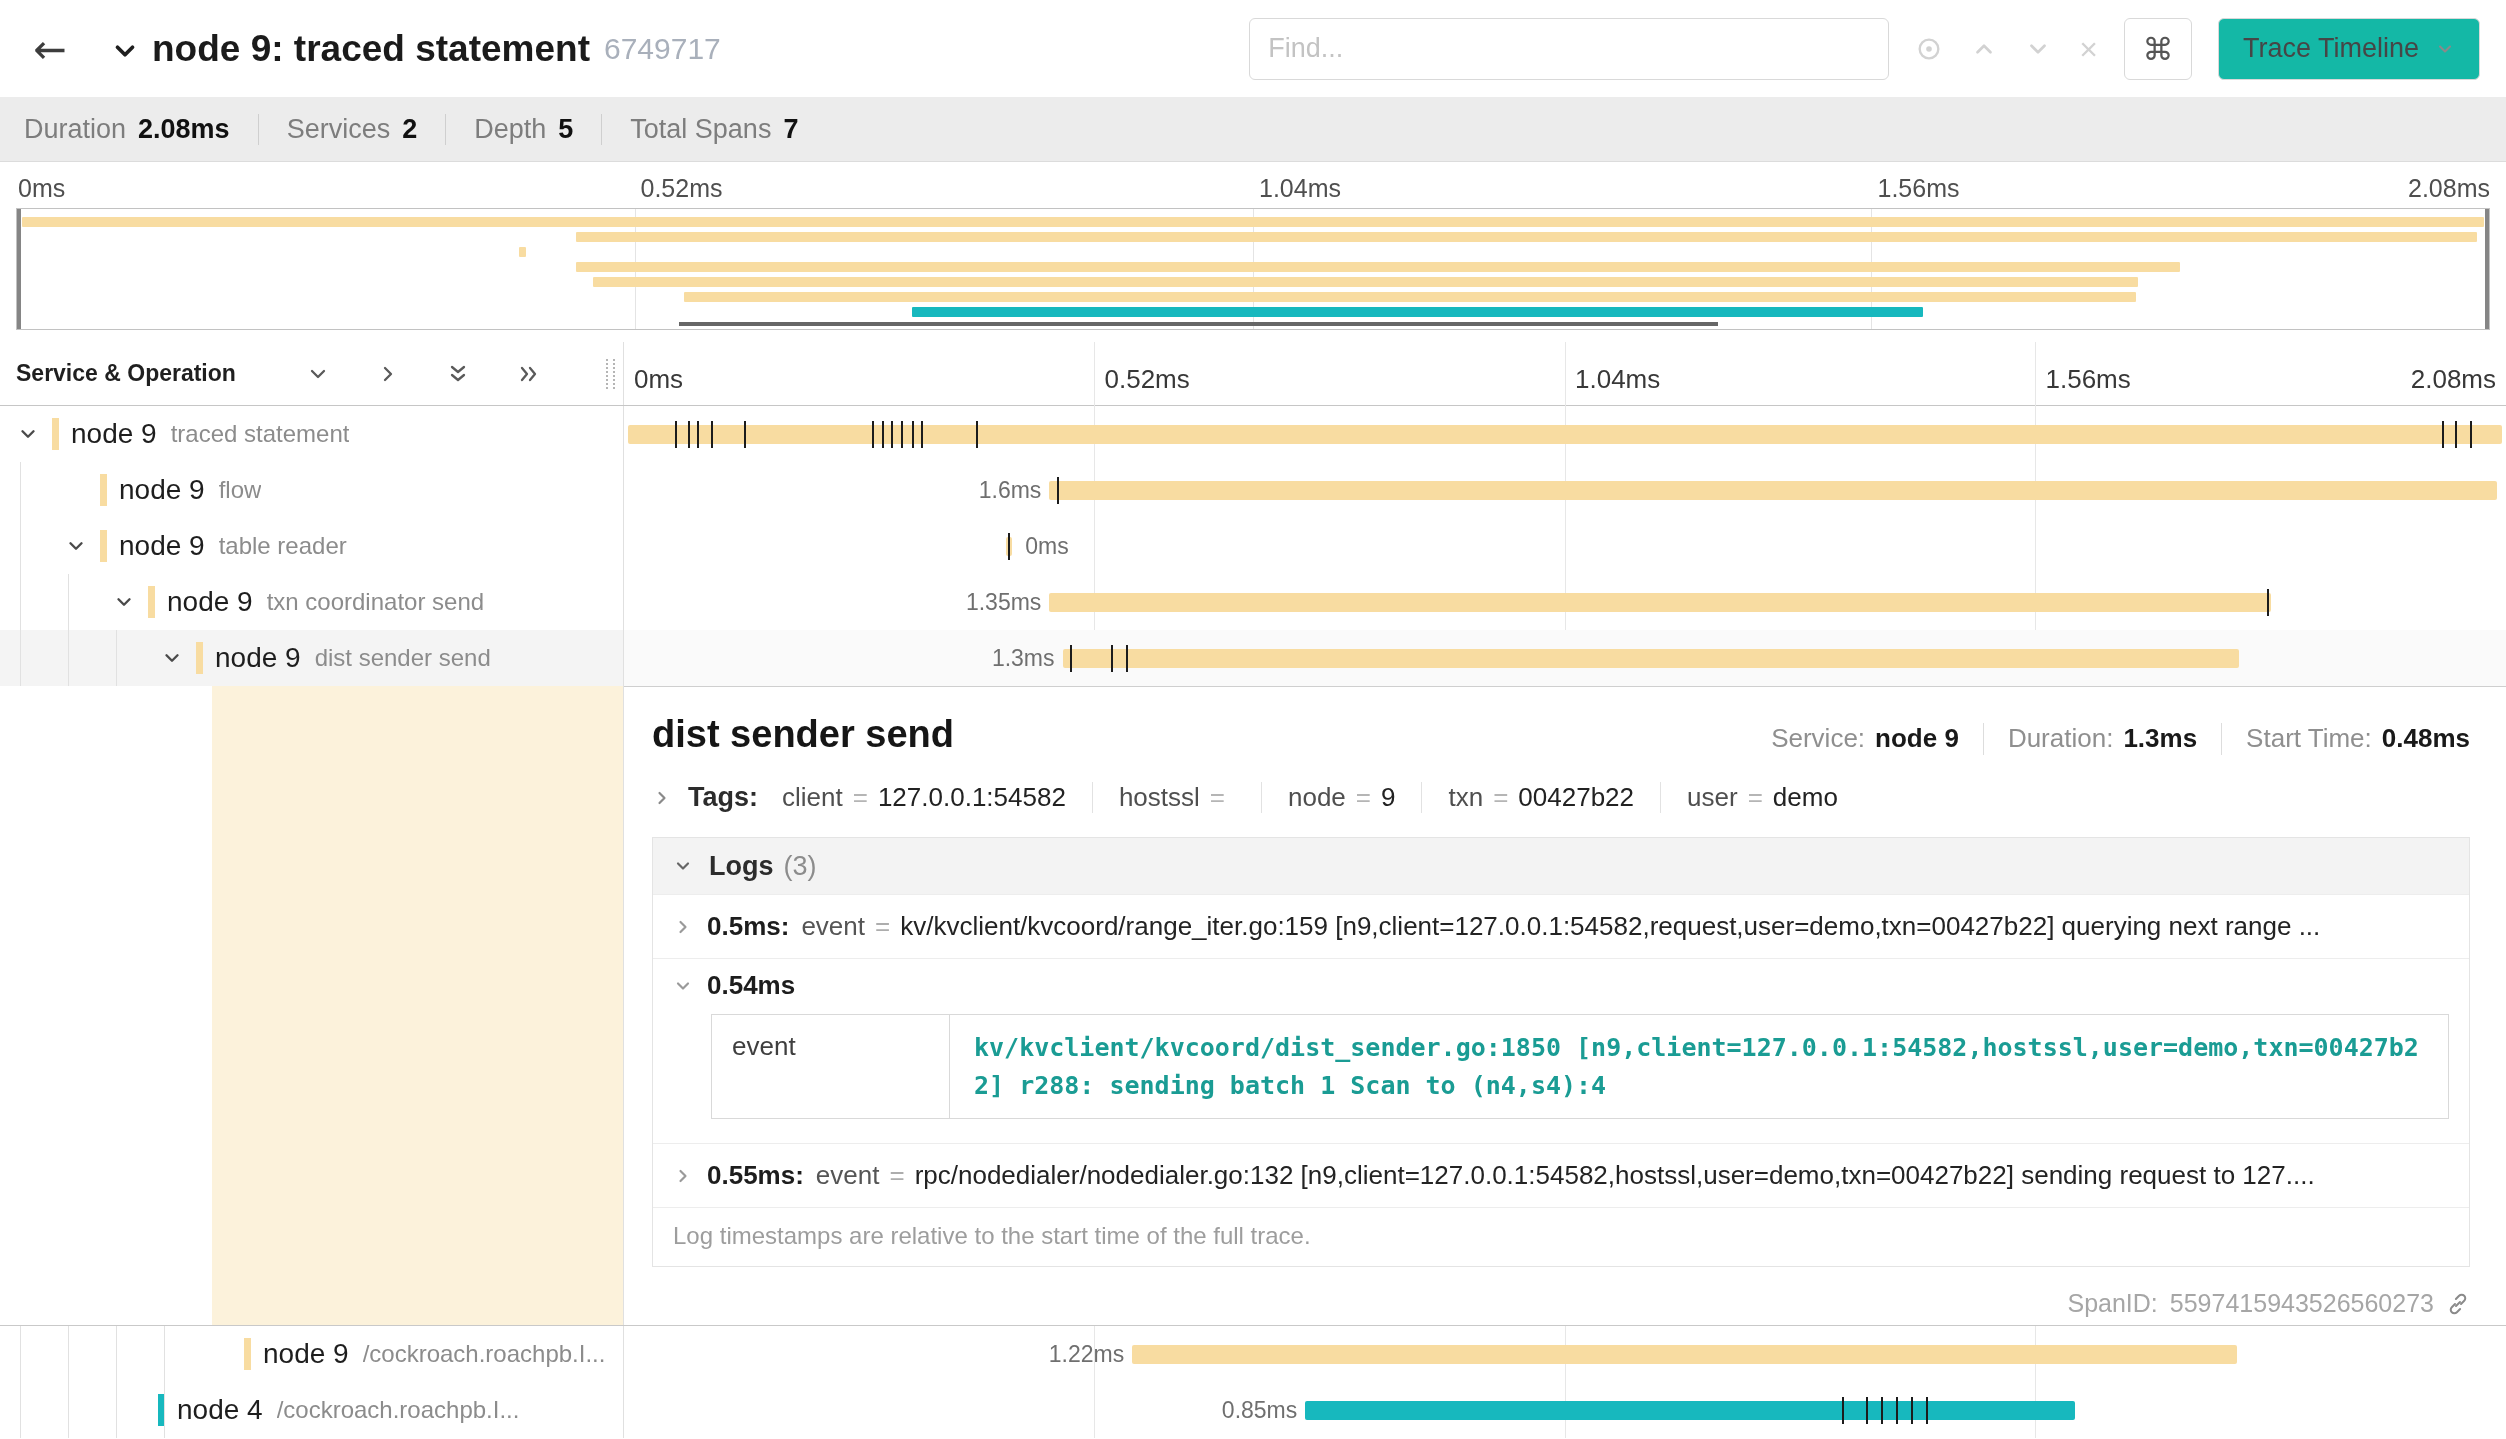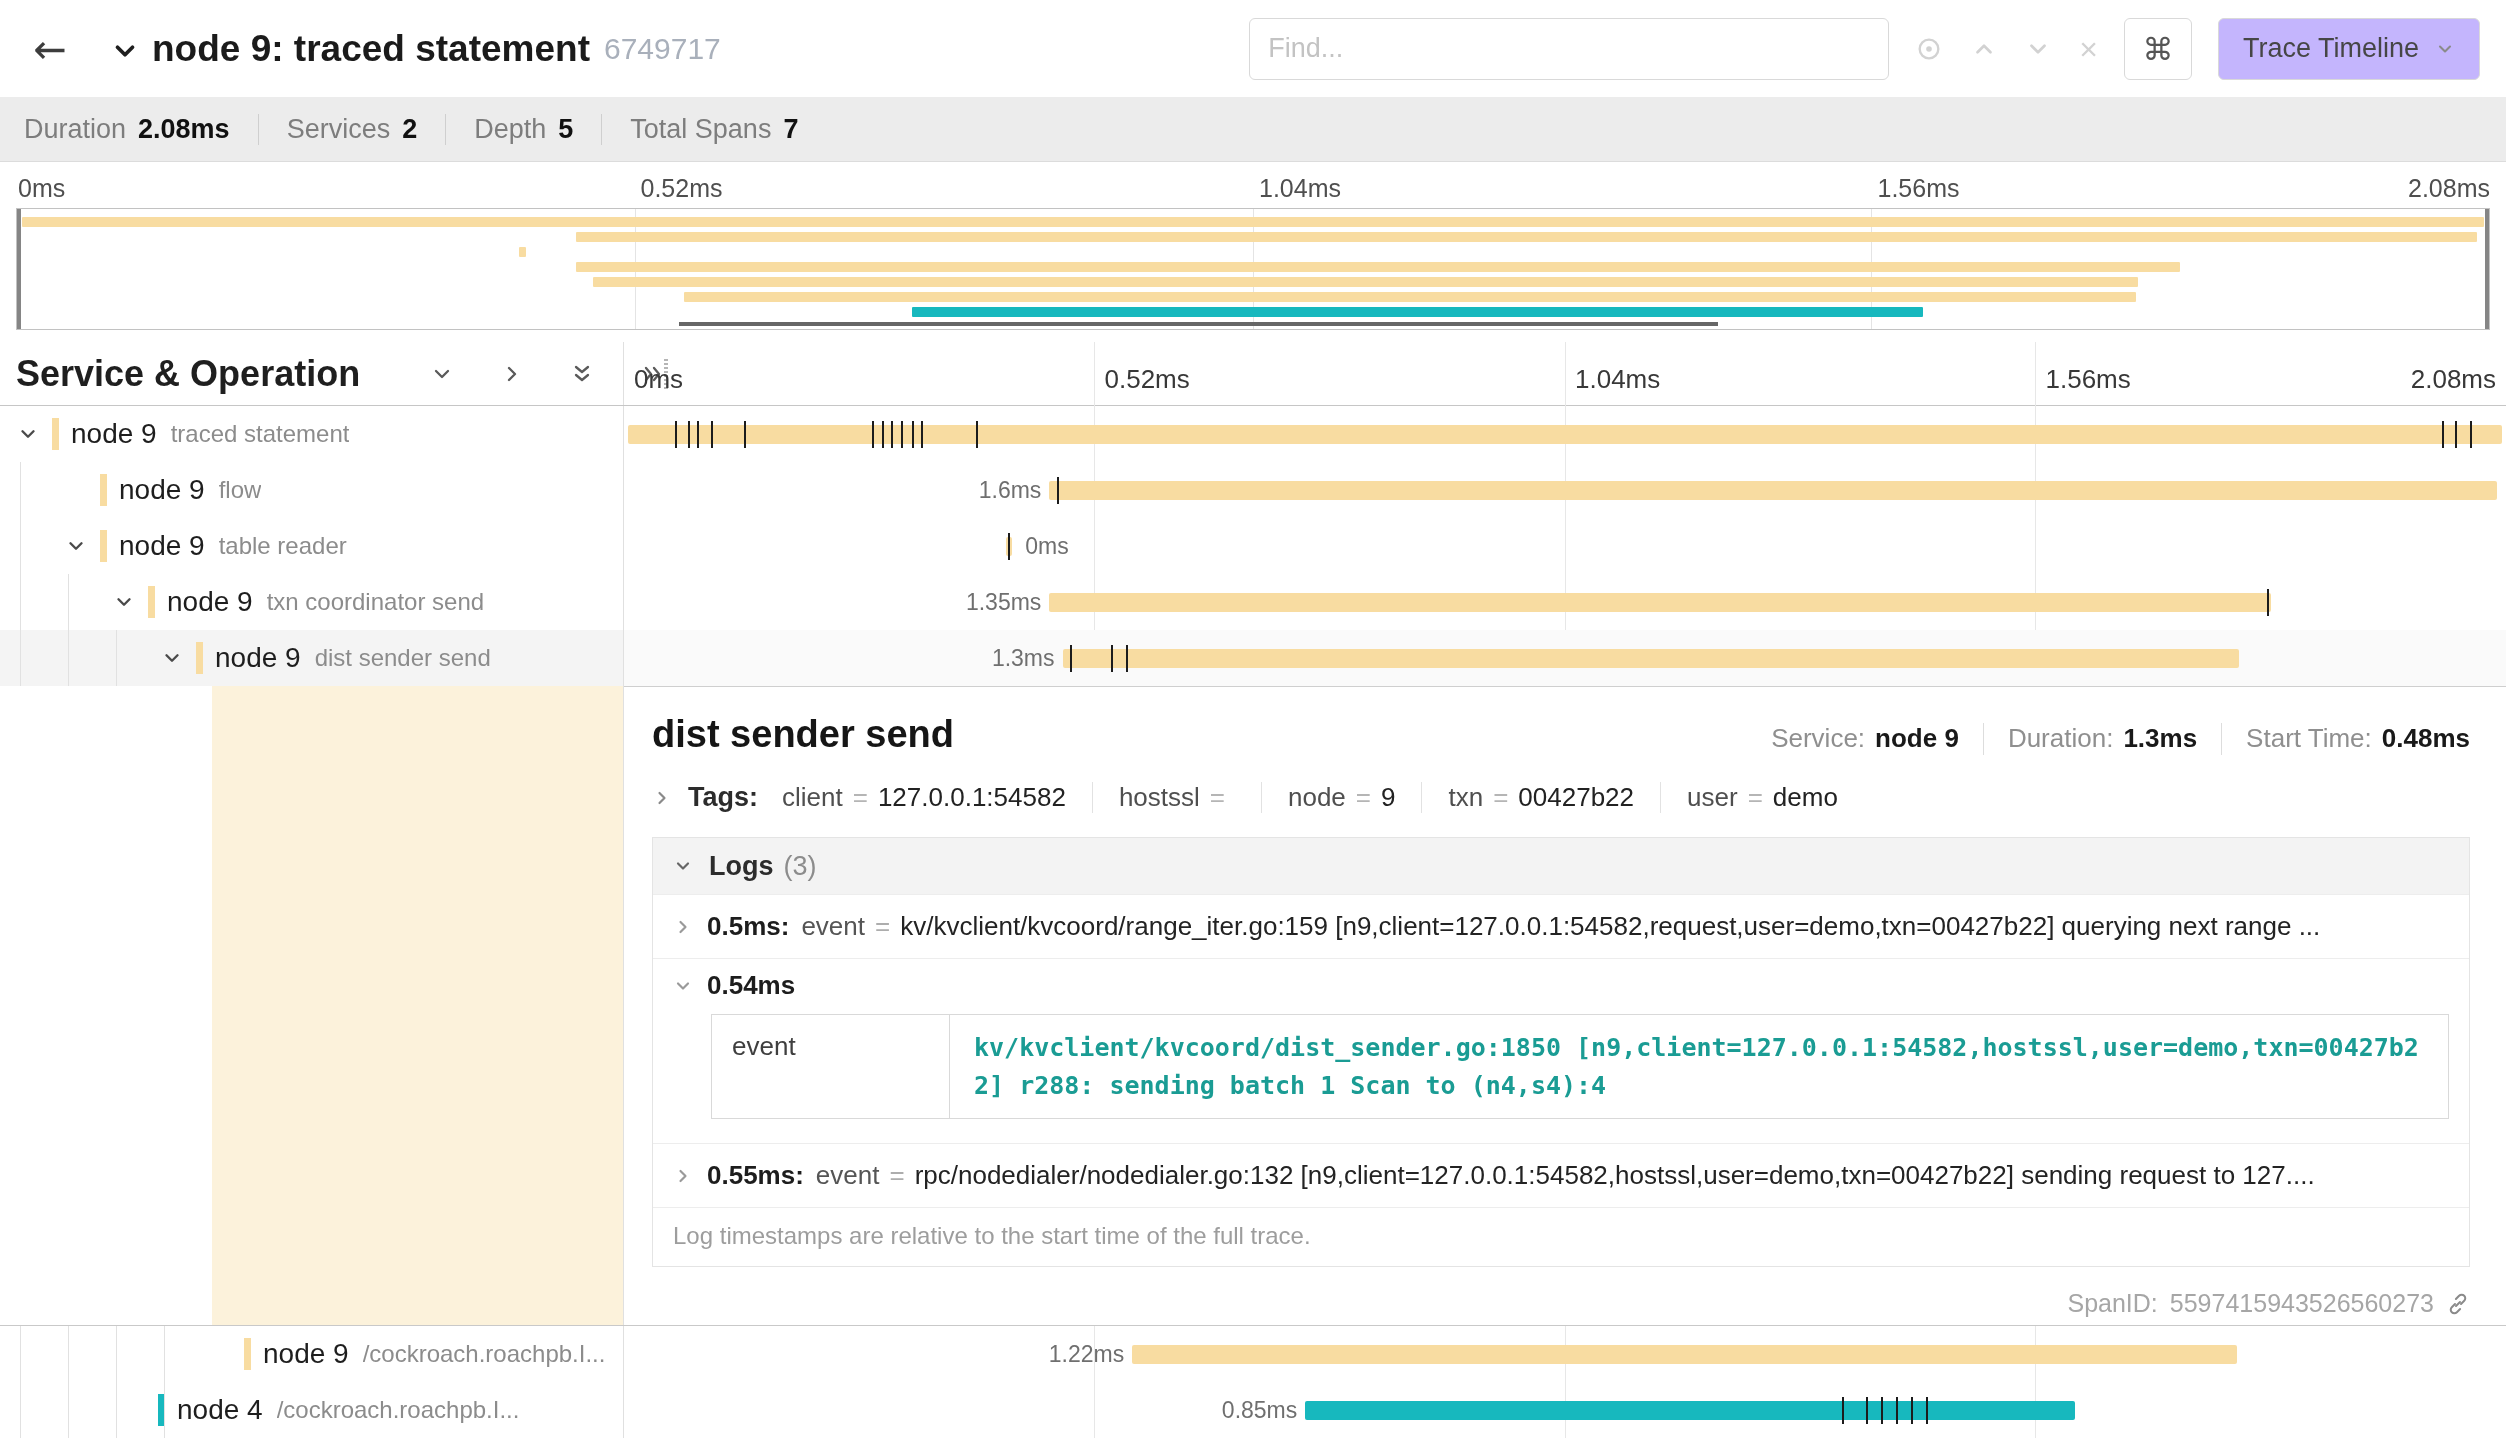--- a/index.html
+++ b/index.html
@@ -17,21 +17,21 @@
   .title-chev { color:#1f1f1f; margin:4px 4px 0 28px; display:flex; cursor:pointer; }
   .trace-title { font-size:37px; font-weight:600; margin:0 14px 0 8px; white-space:nowrap; }
   .trace-id { font-size:30px; color:#a9b0bb; font-weight:400; }
   .top-spacer { flex:1; }
   .find-input { width:640px; height:62px; border:1px solid #d9d9d9; border-radius:6px; font-size:27px; padding:12px 18px; color:#333; outline:none; font-family:"Liberation Sans", sans-serif; }
   .find-input::placeholder { color:#c3c3c3; }
   .find-icons { display:flex; align-items:center; gap:28px; margin:0 26px; color:#d2d2d2; }
   .find-icons .fi { display:flex; align-items:center; cursor:default; }
   .fi-clear { font-size:32px; line-height:1; }
   .cmd-btn { width:68px; height:62px; border:1px solid #d9d9d9; border-radius:6px; background:#fff; font-family:"DejaVu Sans", sans-serif; font-size:31px; color:#555; margin-right:26px; cursor:pointer; }
-  .view-btn { height:62px; border:1px solid #d9d9d9; border-radius:6px; background:#c4b5fd; font-size:27px; color:#464646; display:flex; align-items:center; gap:16px; padding:0 24px; cursor:pointer; font-family:"Liberation Sans", sans-serif; }
+  .view-btn { height:62px; border:1px solid #d9d9d9; border-radius:6px; background:#14b8a6; font-size:27px; color:#464646; display:flex; align-items:center; gap:16px; padding:0 24px; cursor:pointer; font-family:"Liberation Sans", sans-serif; }
 
   
   .summary { display:flex; align-items:center; height:64px; background:#ececec; border-bottom:1px solid #dcdcdc; padding:0 24px; font-size:27px; }
   .sum-item { display:flex; align-items:baseline; gap:12px; padding:0 28px; border-left:1px solid #cfcfcf; white-space:nowrap; }
   .sum-item:first-child { border-left:none; padding-left:0; }
   .sum-label { color:#7d7d7d; }
   .sum-value { font-weight:700; color:#111; }
   .sum-ms { color:#9b9b9b; font-weight:400; }
 
   
@@ -50,21 +50,21 @@
   
   .tl-wrap { position:relative; background:#fff; }
   .vgrid { position:absolute; top:0; bottom:0; width:1px; background:#e7e7e7; }
   .vg1 { left:1094px; } .vg2 { left:1565px; } .vg3 { left:2035px; }
   .guide { position:absolute; width:1px; background:#e1e1e1; bottom:0; }
   .g0 { left:20px;  top:120px; } .g1 { left:68px;  top:232px; }
   .g2 { left:116px; top:288px; } .g3 { left:164px; top:344px; }
 
   .tl-header { display:flex; height:64px; border-bottom:1px solid #c6c6c6; }
   .tlh-left { width:624px; border-right:1px solid #e0e0e0; display:flex; align-items:center; padding-left:16px; }
-  .tlh-title { font-size:36px; font-weight:700; color:#1f1f1f; margin-right:70px; white-space:nowrap; }
+  .tlh-title { font-size:23px; font-weight:700; color:#1f1f1f; margin-right:70px; white-space:nowrap; }
   .tlh-icons { display:flex; gap:46px; color:#5a5a5a; align-items:center; }
   .tlh-icons .icon-btn { display:flex; cursor:pointer; }
   .grip { margin-left:auto; margin-right:8px; width:9px; height:30px; border-left:2px dotted #b5b5b5; border-right:2px dotted #b5b5b5; cursor:col-resize; }
   .tlh-ruler { flex:1; position:relative; font-size:26px; color:#383838; }
   .tlh-ruler span { position:absolute; bottom:10px; white-space:nowrap; }
   .rt0 { left:10px; } .rt1 { left:calc(25% + 10px); } .rt2 { left:calc(50% + 10px); } .rt3 { left:calc(75% + 10px); } .rt4 { right:10px; }
 
   .row { display:flex; height:56px; }
   .row-name { width:624px; border-right:1px solid #e0e0e0; display:flex; align-items:center; cursor:pointer; }
   .chevbox { width:44px; display:flex; justify-content:center; align-items:center; color:#4a4a4a; flex:none; }

